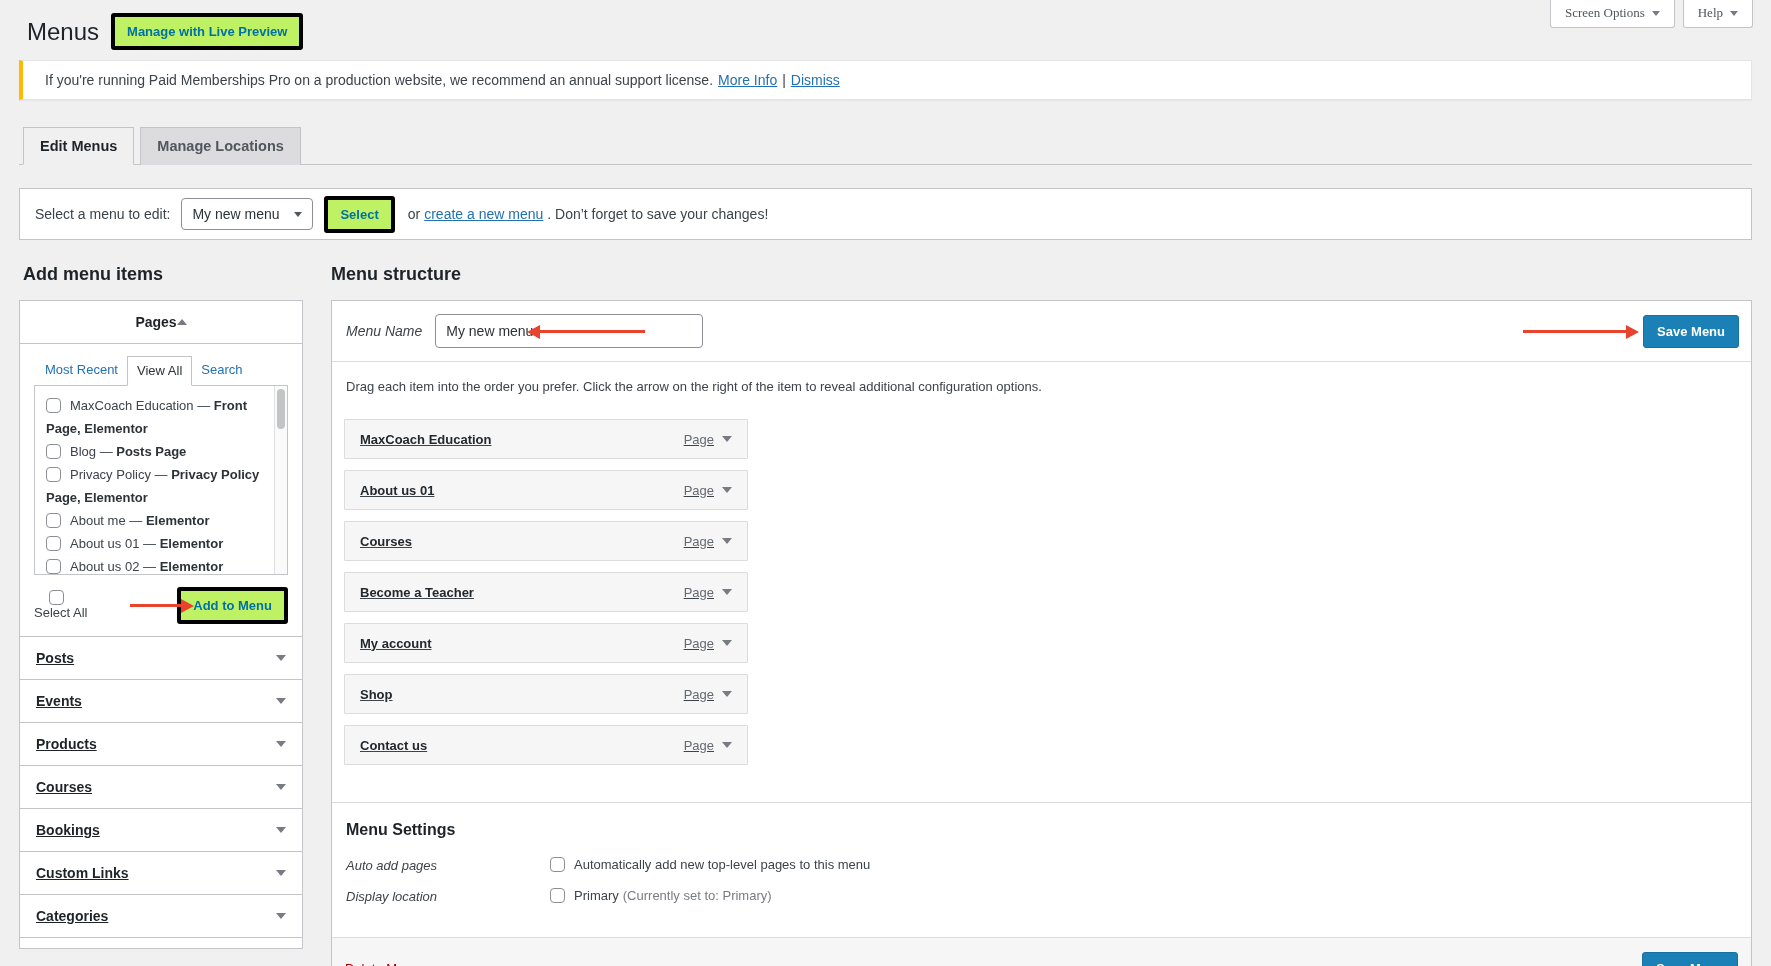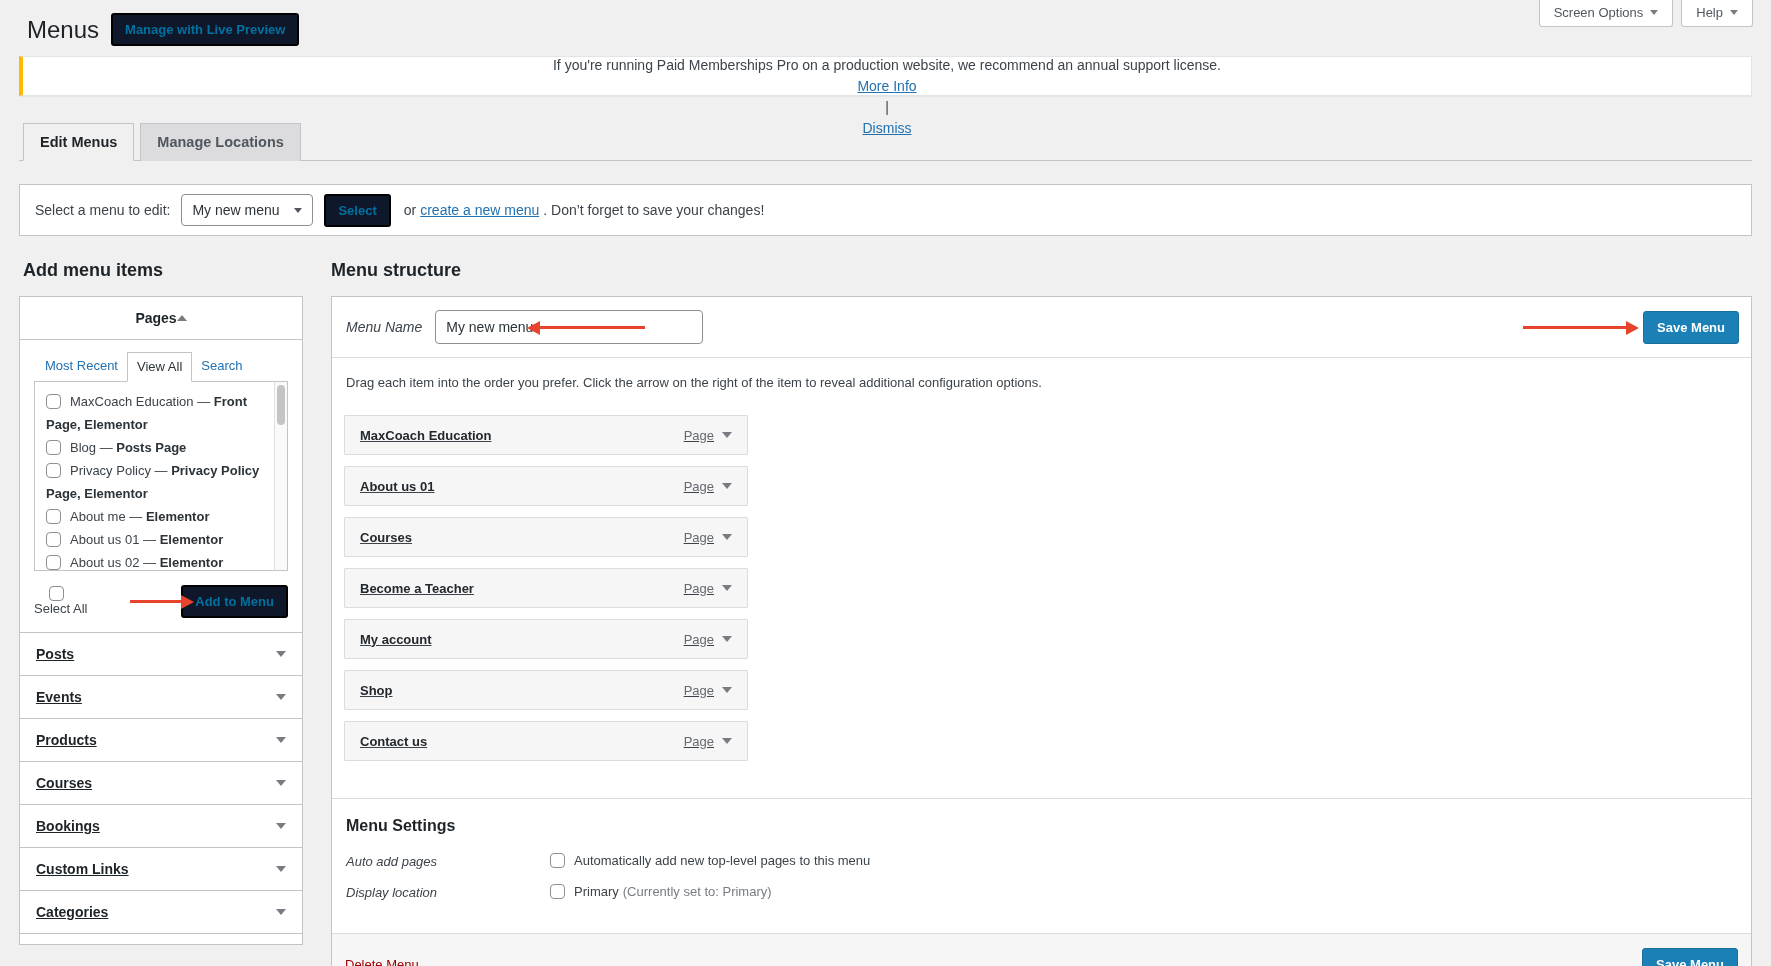--- a/index.html
+++ b/index.html
@@ -5,49 +5,49 @@
   * { margin:0; padding:0; box-sizing:border-box; }
   html,body { width:1771px; height:966px; overflow:hidden; }
   body {
     background:#f0f0f1;
     font-family:"Liberation Sans","DejaVu Sans",sans-serif;
     font-size:13px; color:#3c434a; position:relative;
   }
   a { text-decoration:underline; color:#2271b1; cursor:pointer; }
 
   
-  .screen-meta { position:absolute; top:0; right:18px; display:flex; gap:8px; z-index:10; }
+  .screen-meta { position:absolute; top:0; right:18px; display:flex; gap:8px; z-index:10;font-family:Liberation Serif, serif; }
   .meta-tab {
     background:#fff; border:1px solid #c3c4c7; border-top:none;
     border-radius:0 0 3px 3px; padding:5px 14px 6px; font-size:13px; color:#50575e;
     display:flex; align-items:center; gap:7px; cursor:pointer;
   }
   .tri-down { width:0; height:0; border-left:4px solid transparent; border-right:4px solid transparent; border-top:5px solid #787c82; display:inline-block; }
   .tri-up   { width:0; height:0; border-left:4px solid transparent; border-right:4px solid transparent; border-bottom:5px solid #787c82; display:inline-block; }
   .tri-down.big { border-left-width:5px; border-right-width:5px; border-top-width:6px; }
   .tri-up.big   { border-left-width:5px; border-right-width:5px; border-bottom-width:6px; }
 
   .wrap { padding:0 19px; }
 
   
   .head-row { padding-top:13px; display:flex; align-items:center; gap:12px; margin-left:8px; }
   h1.page-title { font-size:24px; font-weight:400; color:#1d2327; }
   .btn {
     display:inline-flex; align-items:center; justify-content:center;
     border-radius:3px; cursor:pointer; font-size:13px; line-height:1;
     padding:8px 12px; white-space:nowrap;
   }
-  .btn-secondary { background:#0f172a; border:2px solid #000000; color:#0071a1; font-weight:600; }
+  .btn-secondary { background:#bef264; border:4px solid #000000; color:#0071a1; font-weight:600; }
   .btn-primary   { background:#1a80b6; border:1px solid #16719f; color:#fff; font-weight:600; padding:9px 13px; }
 
   
   .notice {
     margin-top:10px; background:#fff; border:1px solid #e3e4e6; border-left:4px solid #ffb900;
     box-shadow:0 1px 1px rgba(0,0,0,.04);
-    height:40px; display:flex; align-items:center; padding:0 12px; font-size:14px; gap:5px;flex-direction:column;
+    height:40px; display:flex; align-items:center; padding:0 22px; font-size:14px; gap:5px;
   }
 
   
   .nav-tab-wrapper { margin-top:27px; border-bottom:1px solid #c3c4c7; padding-left:4px; display:flex; }
   .nav-tab {
     font-size:14.5px; font-weight:600; color:#50575e; background:#dcdcde;
     border:1px solid #c3c4c7; border-bottom:none; padding:10px 16px; margin:0 6px -1px 0;
     cursor:pointer;
   }
   .nav-tab.active { background:#f0f0f1; color:#1d2327; border-bottom:1px solid #f0f0f1; }

